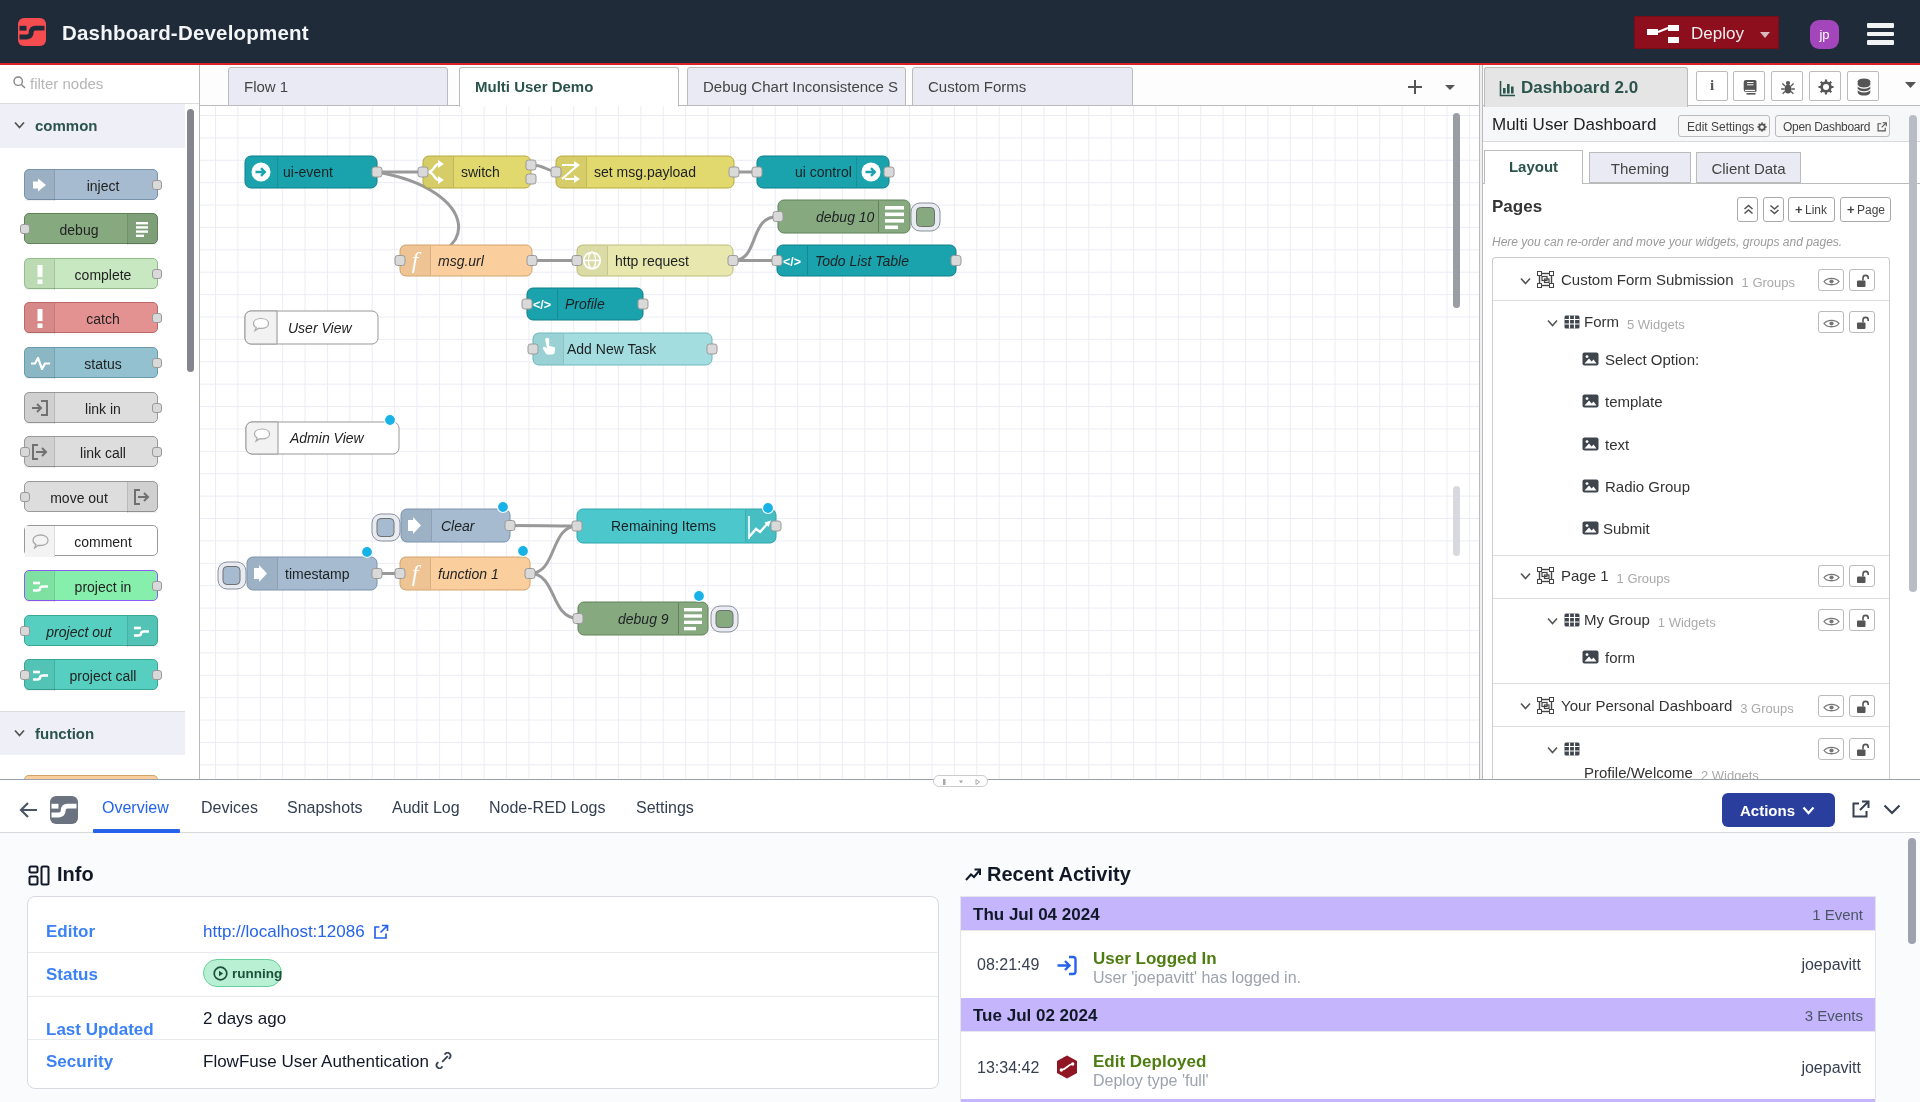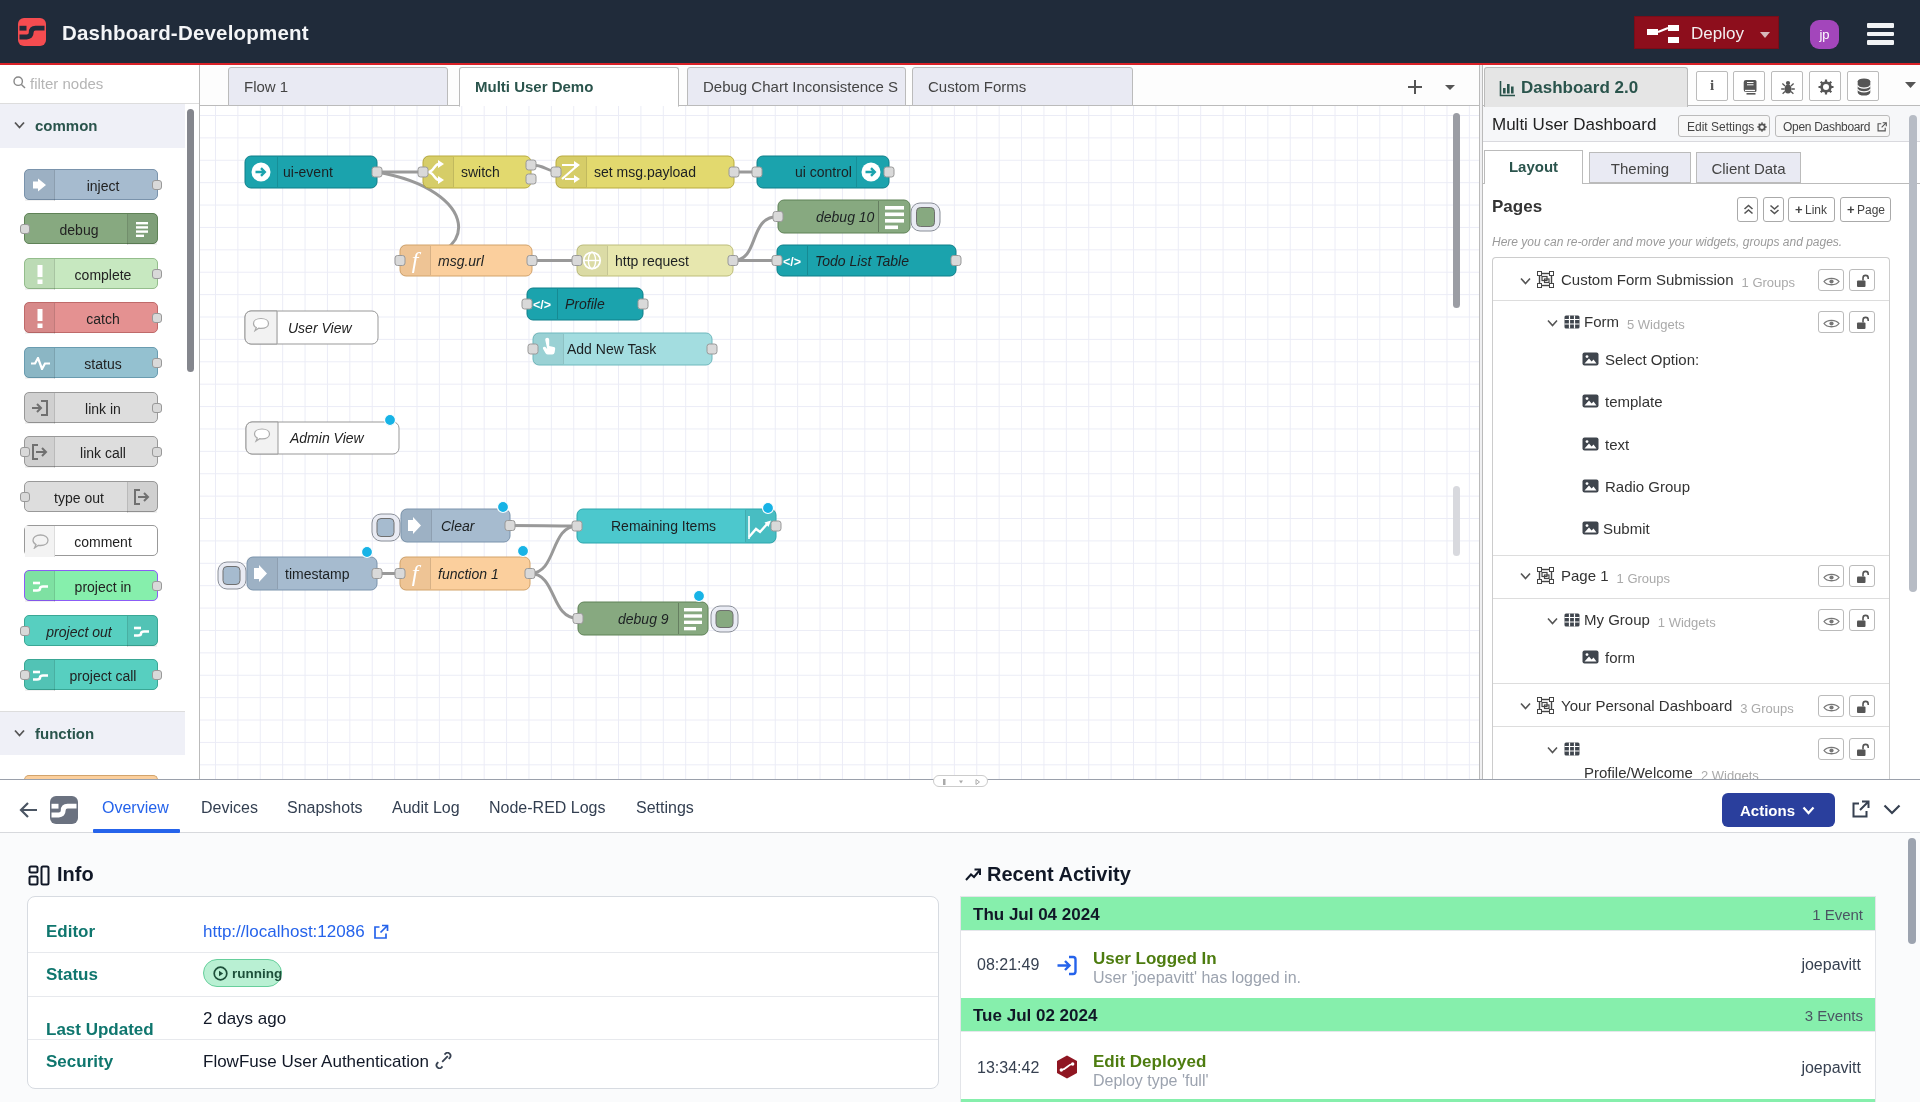--- a/index.html
+++ b/index.html
@@ -69,27 +69,27 @@
 
 #bottom { position:absolute; left:0; top:780px; width:1920px; height:322px; background:#fafbfc; }
 #bnav { position:absolute; left:0; top:0; width:1920px; height:53px; background:#fff; border-bottom:1px solid #d7d9dd; }
 .btab { position:absolute; top:19px; font-size:16px; color:#333f51; }
 #btab-active { color:#2563eb; }
 #bunderline { position:absolute; left:93px; top:49px; width:87px; height:4px; background:#2563eb; border-radius:1px; }
 #actions { position:absolute; left:1722px; top:13px; width:113px; height:34px; background:#2a3f9d; border-radius:6px; color:#fff; font-size:15px; font-weight:700; }
 #actions span { position:absolute; left:18px; top:9px; }
 h2.sect { position:absolute; font-size:20px; font-weight:700; color:#111827; }
 #infocard { position:absolute; left:27px; top:116px; width:912px; height:193px; background:#fff; border:1px solid #d7dbe1; border-radius:8px; }
-.irow-lbl { position:absolute; left:18px; font-size:17px; font-weight:700; color:#0f766e; }
+.irow-lbl { position:absolute; left:18px; font-size:17px; font-weight:700; color:#3b82f6; }
 .irow-val { position:absolute; left:175px; font-size:17px; color:#111827; }
 .irow-brd { position:absolute; left:0px; width:910px; height:1px; background:#e7e9ed; }
 #pill { position:absolute; left:175px; top:62px; width:79px; height:28px; background:#b9f0d3; border:1.5px solid #67cf9c; border-radius:14px; }
 #pill .t { position:absolute; left:28px; top:6px; font-size:13.5px; font-weight:700; color:#1d4f3a; }
 #acttable { position:absolute; left:960px; top:116px; width:916px; height:206px; border:1px solid #e3e5e9; background:#fff; }
-.ahdr { position:absolute; left:0; width:914px; height:34px; background:#86efac; border-bottom:1px solid #e5e7eb; }
+.ahdr { position:absolute; left:0; width:914px; height:34px; background:#c4b5fd; border-bottom:1px solid #e5e7eb; }
 .ahdr .d { position:absolute; left:12px; top:8px; font-size:17px; font-weight:700; color:#111827; }
 .ahdr .c { position:absolute; right:12px; top:9px; font-size:15px; color:#4b5563; }
 .atime { position:absolute; left:16px; font-size:16px; color:#374151; }
 .atitle { position:absolute; left:132px; font-size:17px; font-weight:700; color:#4d7c0f; }
 .asub { position:absolute; left:132px; font-size:16px; color:#9ca3af; }
 .awho { position:absolute; right:14px; font-size:16px; color:#374151; }
 #bscroll { position:absolute; left:1908px; top:58px; width:8px; height:106px; background:#9ca3af; border-radius:4px; }
 </style>
 </head>
 <body>
@@ -207,21 +207,21 @@
         <div class="pport" style="left:-5px;"></div>
         <div class="pport" style="right:-5px;"></div>
       </div>
 
       <div class="pnode" style="top:415.8px; background:#dddddd; border:1px solid #999;">
         <div class="izone" style="right:0; border-left:1px solid rgba(0,0,0,0.1);"></div>
         <svg class="abs" style="right:7px;top:7px" width="16" height="16" viewBox="0 0 16 16">
             <path d="M6,1 H1 V15 H6" fill="none" stroke="#707070" stroke-width="2"></path>
             <path d="M4,8 H13 M10,4 L14,8 L10,12" fill="none" stroke="#707070" stroke-width="2"></path>
           </svg>
-        <div class="lbl" style="left:-12px;">type out</div>
+        <div class="lbl" style="left:-12px;">move out</div>
         <div class="pport" style="left:-5px;"></div>
       </div>
 
       <div class="pnode" style="top:460.4px; background:#fff; border:1px solid #999;">
         <div class="izone" style="left:0; background:#f3f3f3; border-right:1px solid #ddd;"></div>
         <svg class="abs" style="left:7px;top:8px" width="17" height="15" viewBox="0 0 17 15">
             <path d="M8.5,1 C4,1 1,3.2 1,6.2 C1,8.0 2.2,9.6 4,10.5 L2.5,14 L6.5,11.3 C7.1,11.4 7.8,11.5 8.5,11.5 C13,11.5 16,9.2 16,6.2 C16,3.2 13,1 8.5,1 Z" fill="none" stroke="#aaa" stroke-width="1.3"></path>
           </svg>
         <div class="lbl" style="left:12px;">comment</div>
       </div>

